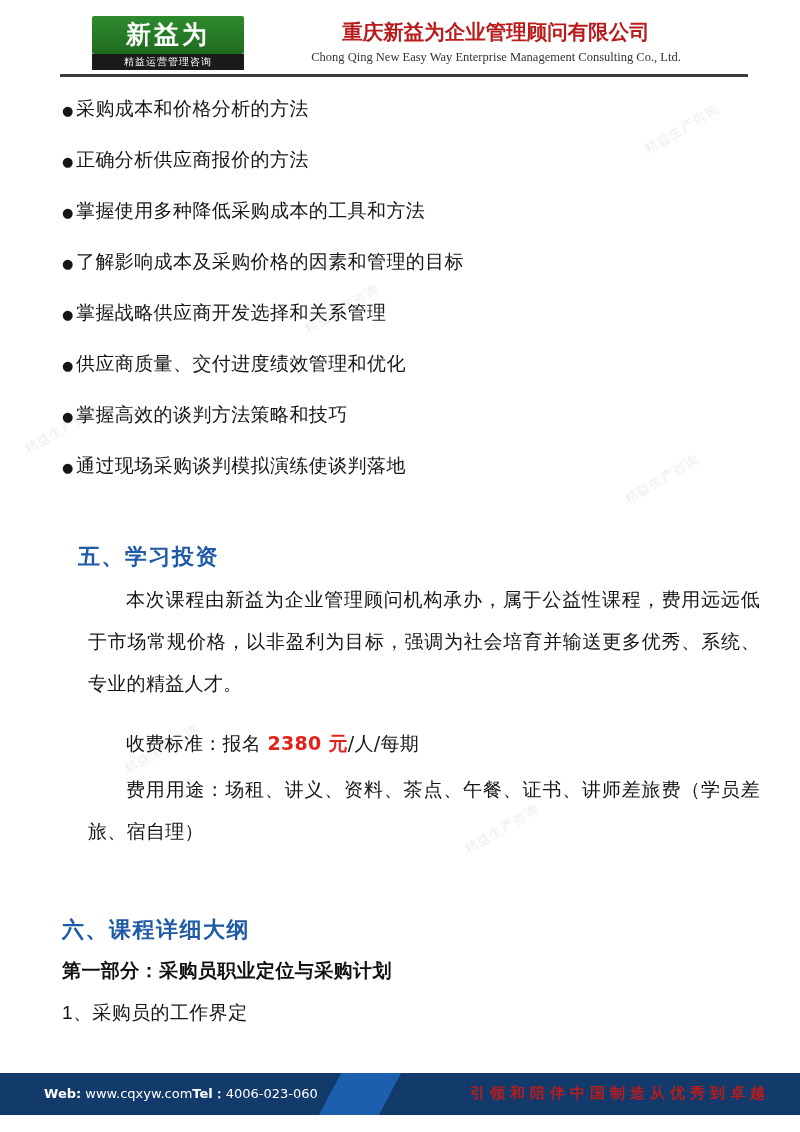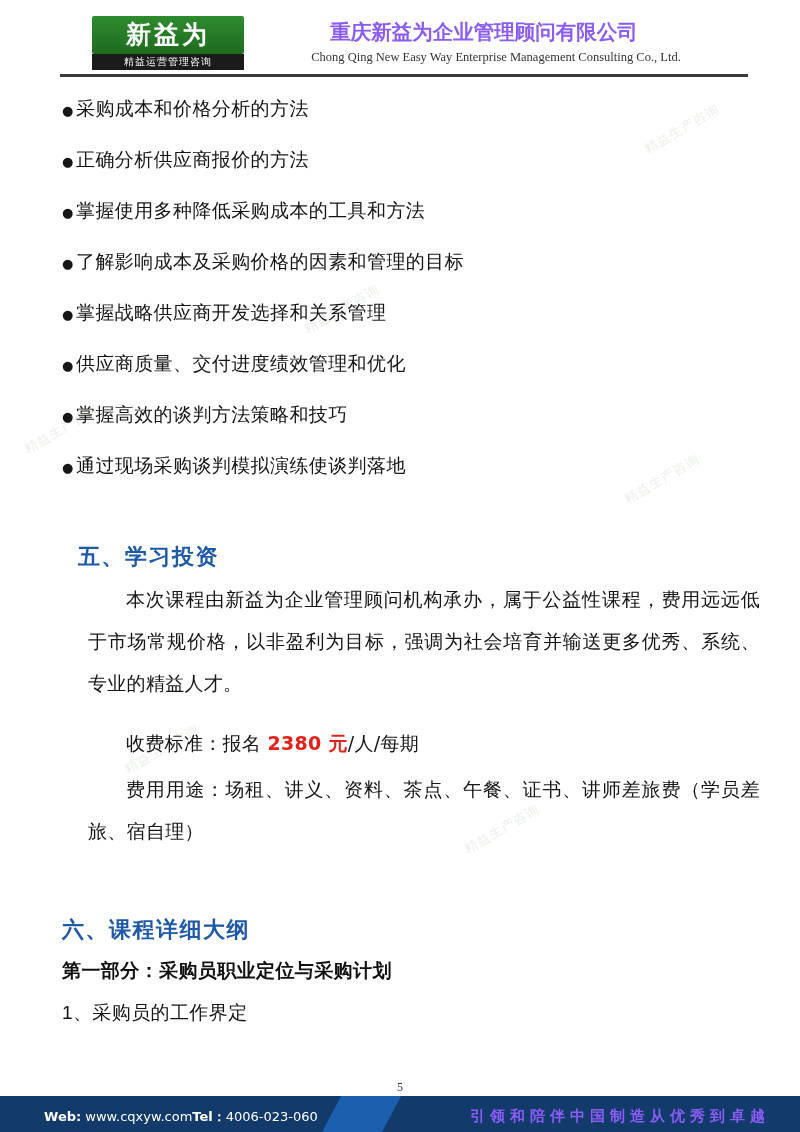--- a/index.html
+++ b/index.html
@@ -72,27 +72,27 @@
     background: #1b1b1b;
     color: #ffffff;
     font-size: 10px;
     letter-spacing: 1px;
     text-align: center;
     line-height: 16px;
     font-family: "DejaVu Sans", sans-serif;
   }
   .company-cn {
     position: absolute;
-    left: 184px;
+    left: 196px;
     top: 4px;
     width: 480px;
     text-align: center;
     font-size: 20.5px;
     font-weight: bold;
-    color: #8b5cf6;
+    color: #b91c1c;
     font-family: "DejaVu Sans", sans-serif;
   }
   .company-en {
     position: absolute;
     left: 196px;
     top: 36px;
     width: 480px;
     text-align: center;
     font-size: 12.5px;
     color: #333333;
@@ -199,21 +199,21 @@
     color: #333333;
     font-family: "Liberation Serif", serif;
   }
 
   
   .footer {
     position: absolute;
     left: 0;
     bottom: 0;
     width: 800px;
-    height: 36px;
+    height: 59px;
   }
   .footer-left {
     position: absolute;
     left: 0; top: 0;
     width: 360px;
     height: 42px;
     background: #123a6b;
   }
   .footer-left-inner {
     position: absolute;
@@ -240,21 +240,21 @@
     height: 42px;
     background: #1b5fae;
     transform: skewX(-28deg);
   }
   .footer-slogan {
     position: absolute;
     left: 390px;
     top: 11px;
     width: 380px;
     text-align: right;
-    color: #8b5cf6;
+    color: #b91c1c;
     font-size: 15px;
     letter-spacing: 5px;
     font-family: "DejaVu Sans", sans-serif;
     font-weight: bold;
   }
 </style>
 </head>
 <body>
 
 <div class="page">

